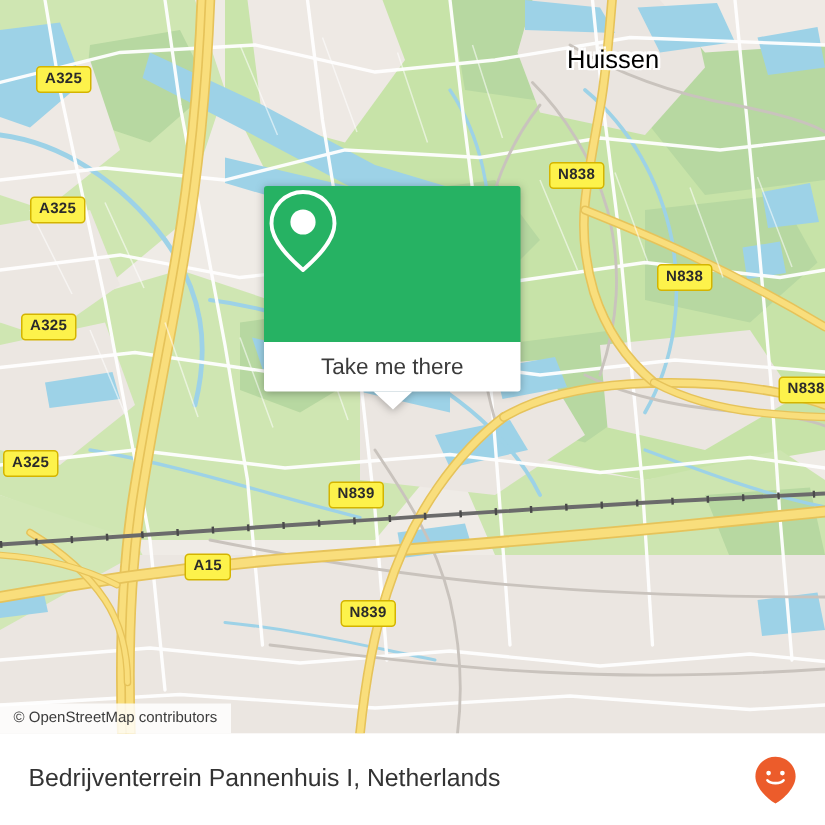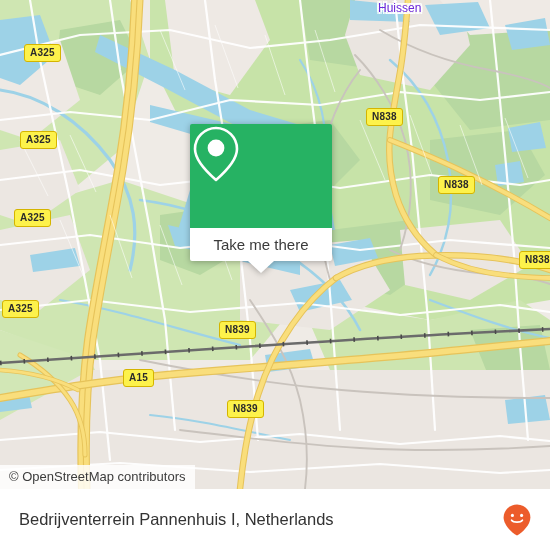--- a/index.html
+++ b/index.html
@@ -32,34 +32,35 @@
     letter-spacing:.2px;
     white-space:nowrap;
     font-family:"Liberation Sans", sans-serif;
     box-sizing:border-box;
     text-align:center;
   }
 
   
   .place-label{
     position:absolute;
-    font-size:12px;
-    color:#6d28d9;
+    font-size:17px;
+    color:#000000;
     white-space:nowrap;
     font-family:"Liberation Sans", sans-serif;
     text-shadow:
       -1.6px -1.6px 0 rgba(255,255,255,.95), 1.6px -1.6px 0 rgba(255,255,255,.95),
       -1.6px  1.6px 0 rgba(255,255,255,.95), 1.6px  1.6px 0 rgba(255,255,255,.95),
        0 -1.8px 0 rgba(255,255,255,.95), 0 1.8px 0 rgba(255,255,255,.95),
       -1.8px 0 0 rgba(255,255,255,.95), 1.8px 0 0 rgba(255,255,255,.95);
+    margin-top: 29px;
   }
 
   
   .popup{
-    position:absolute;left:190px;top:124px;width:142px;
+    position:absolute;left:176px;top:124px;width:171px;
     filter:drop-shadow(0 1px 3px rgba(0,0,0,.30));
     text-align:center;
   }
   .popup-head{
     background:#26b263;height:104px;border-radius:2px 2px 0 0;
     display:flex;align-items:center;justify-content:center;
   }
   .popup-foot{
     background:#ffffff;height:33px;border-radius:0 0 2px 2px;
     display:flex;align-items:center;justify-content:center;
@@ -72,21 +73,21 @@
     border-left:13px solid transparent;
     border-right:13px solid transparent;
     border-top:12px solid #ffffff;
   }
 
   
   .attrib{
     position:absolute;left:0;bottom:0;
     background:rgba(255,255,255,.82);
     color:#3c3c3c;
-    font-size:13px;
+    font-size:10px;
     padding:4px 9px 5px 9px;
     font-family:"Liberation Sans", sans-serif;
     white-space:nowrap;
   }
 
   
   .footer{
     position:absolute;left:0;top:489px;width:550px;height:61px;
     background:#ffffff;overflow:hidden;
   }

